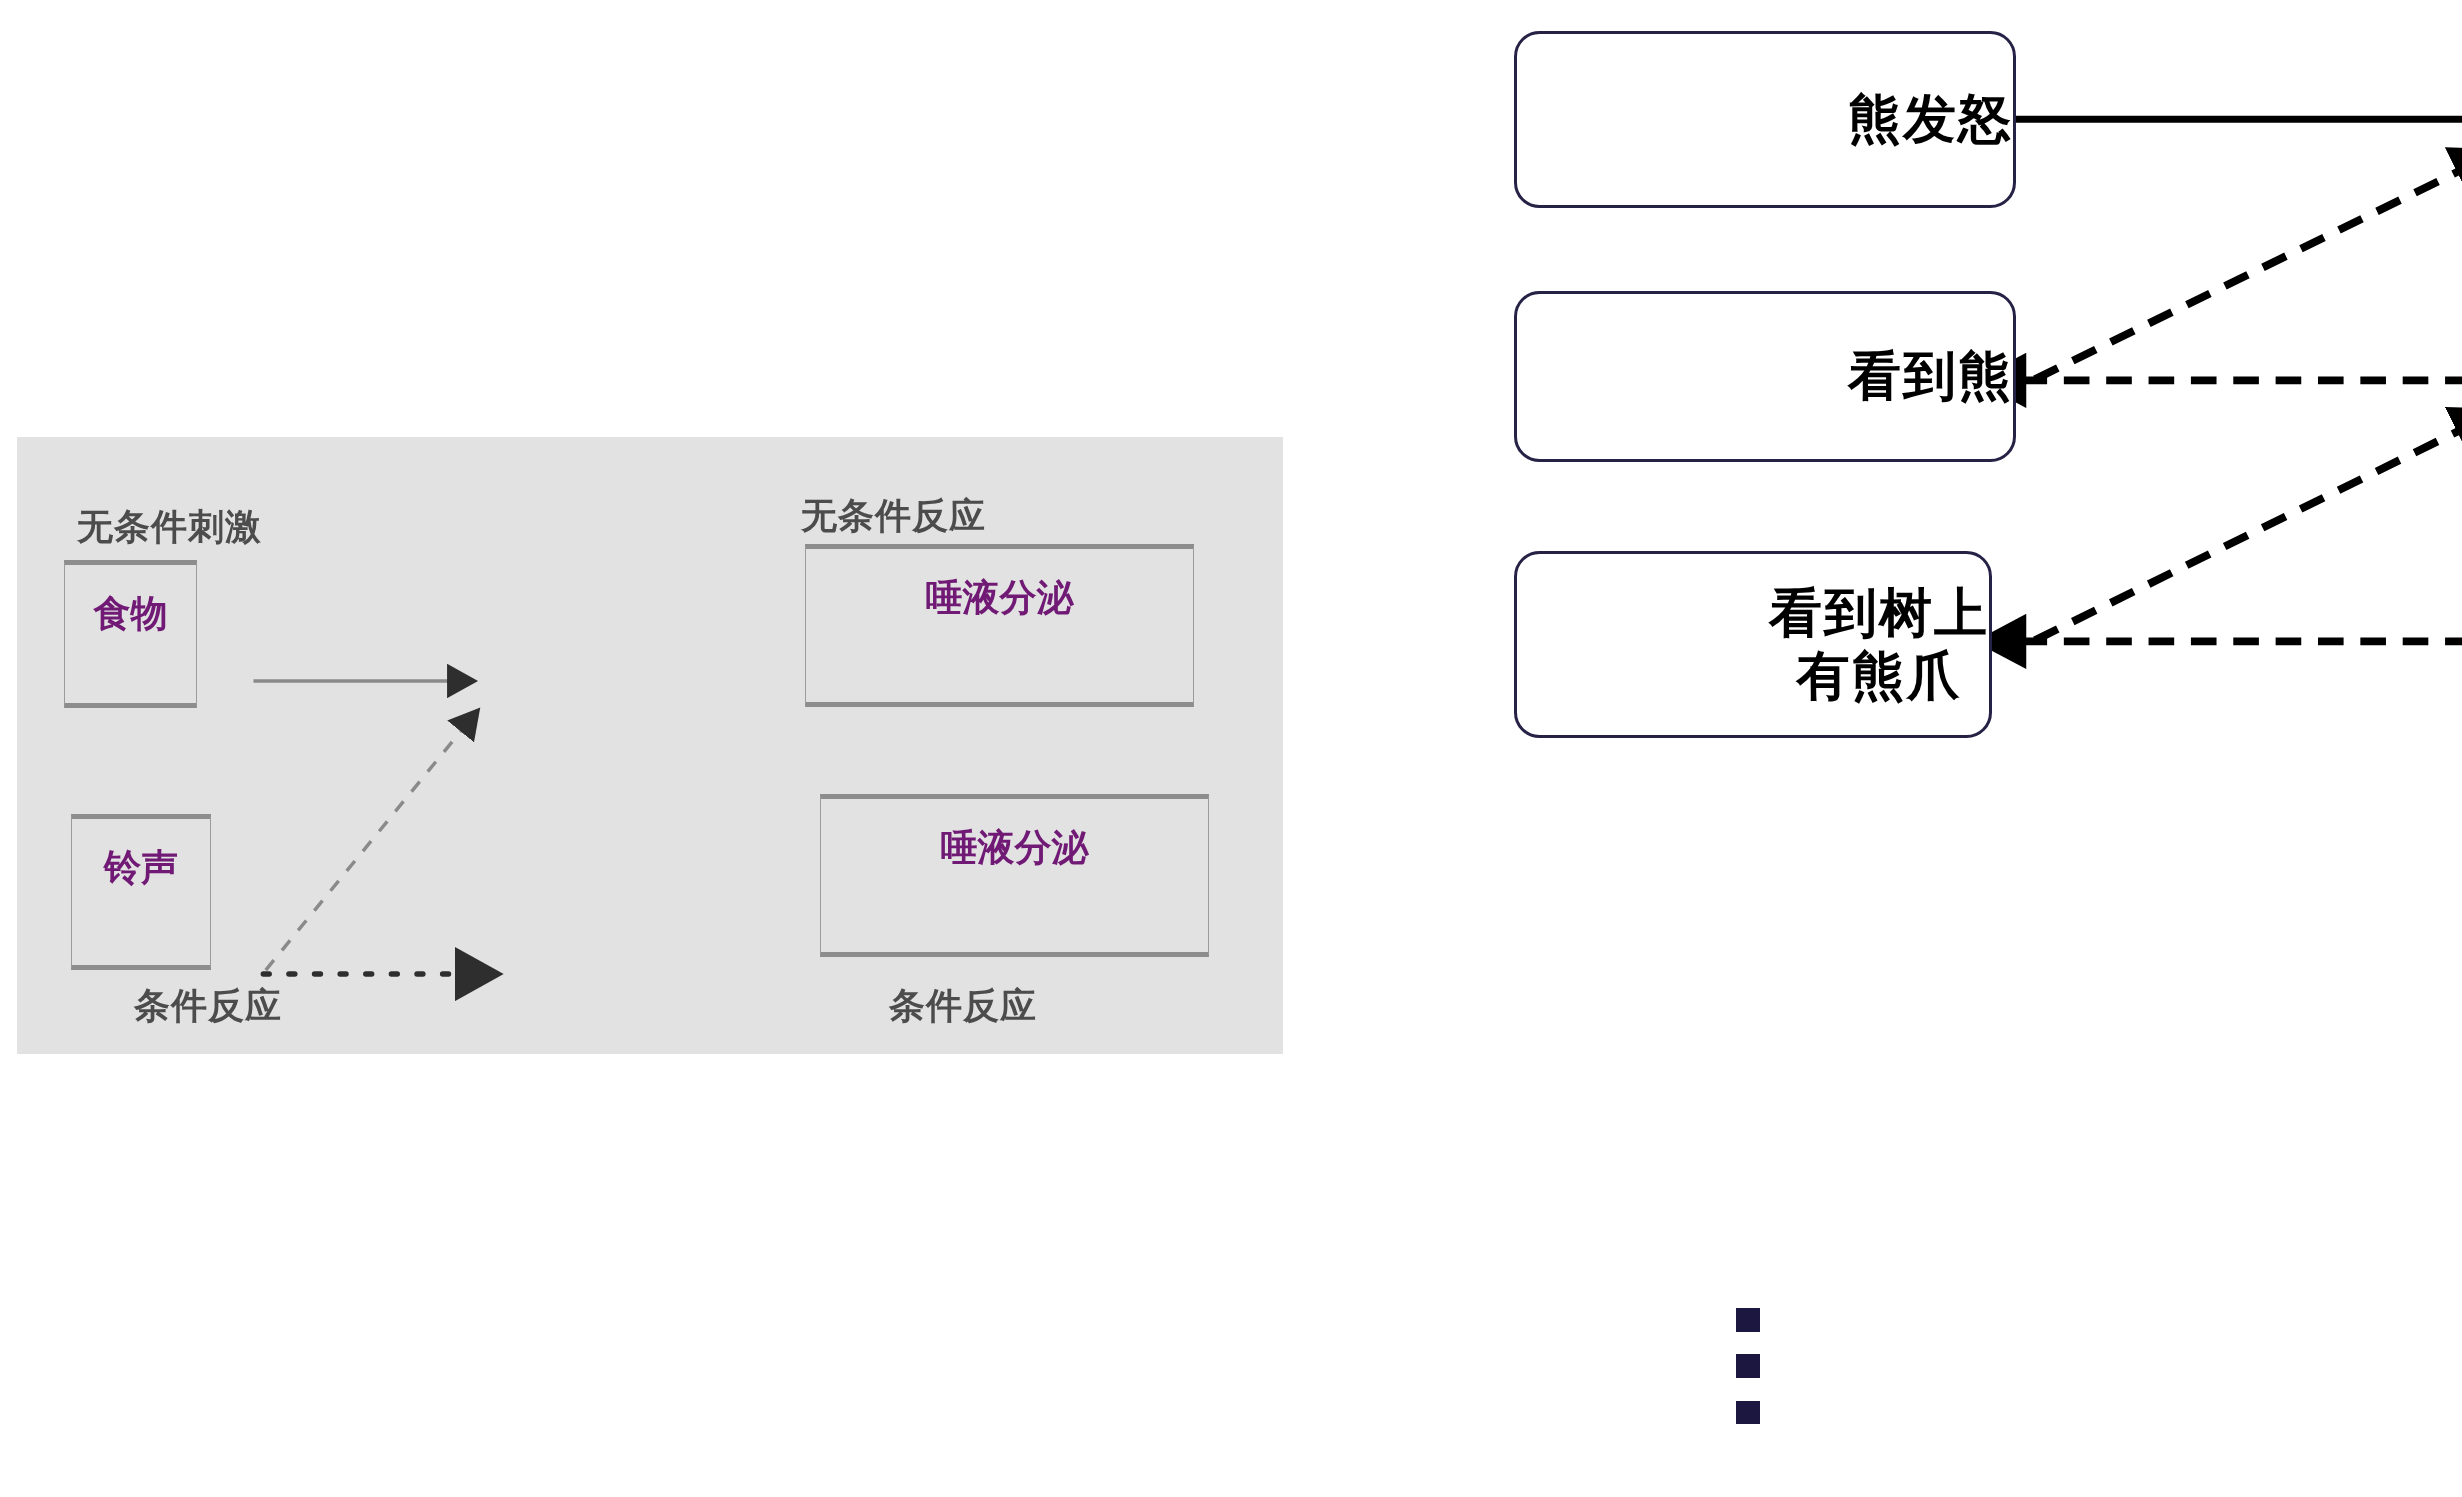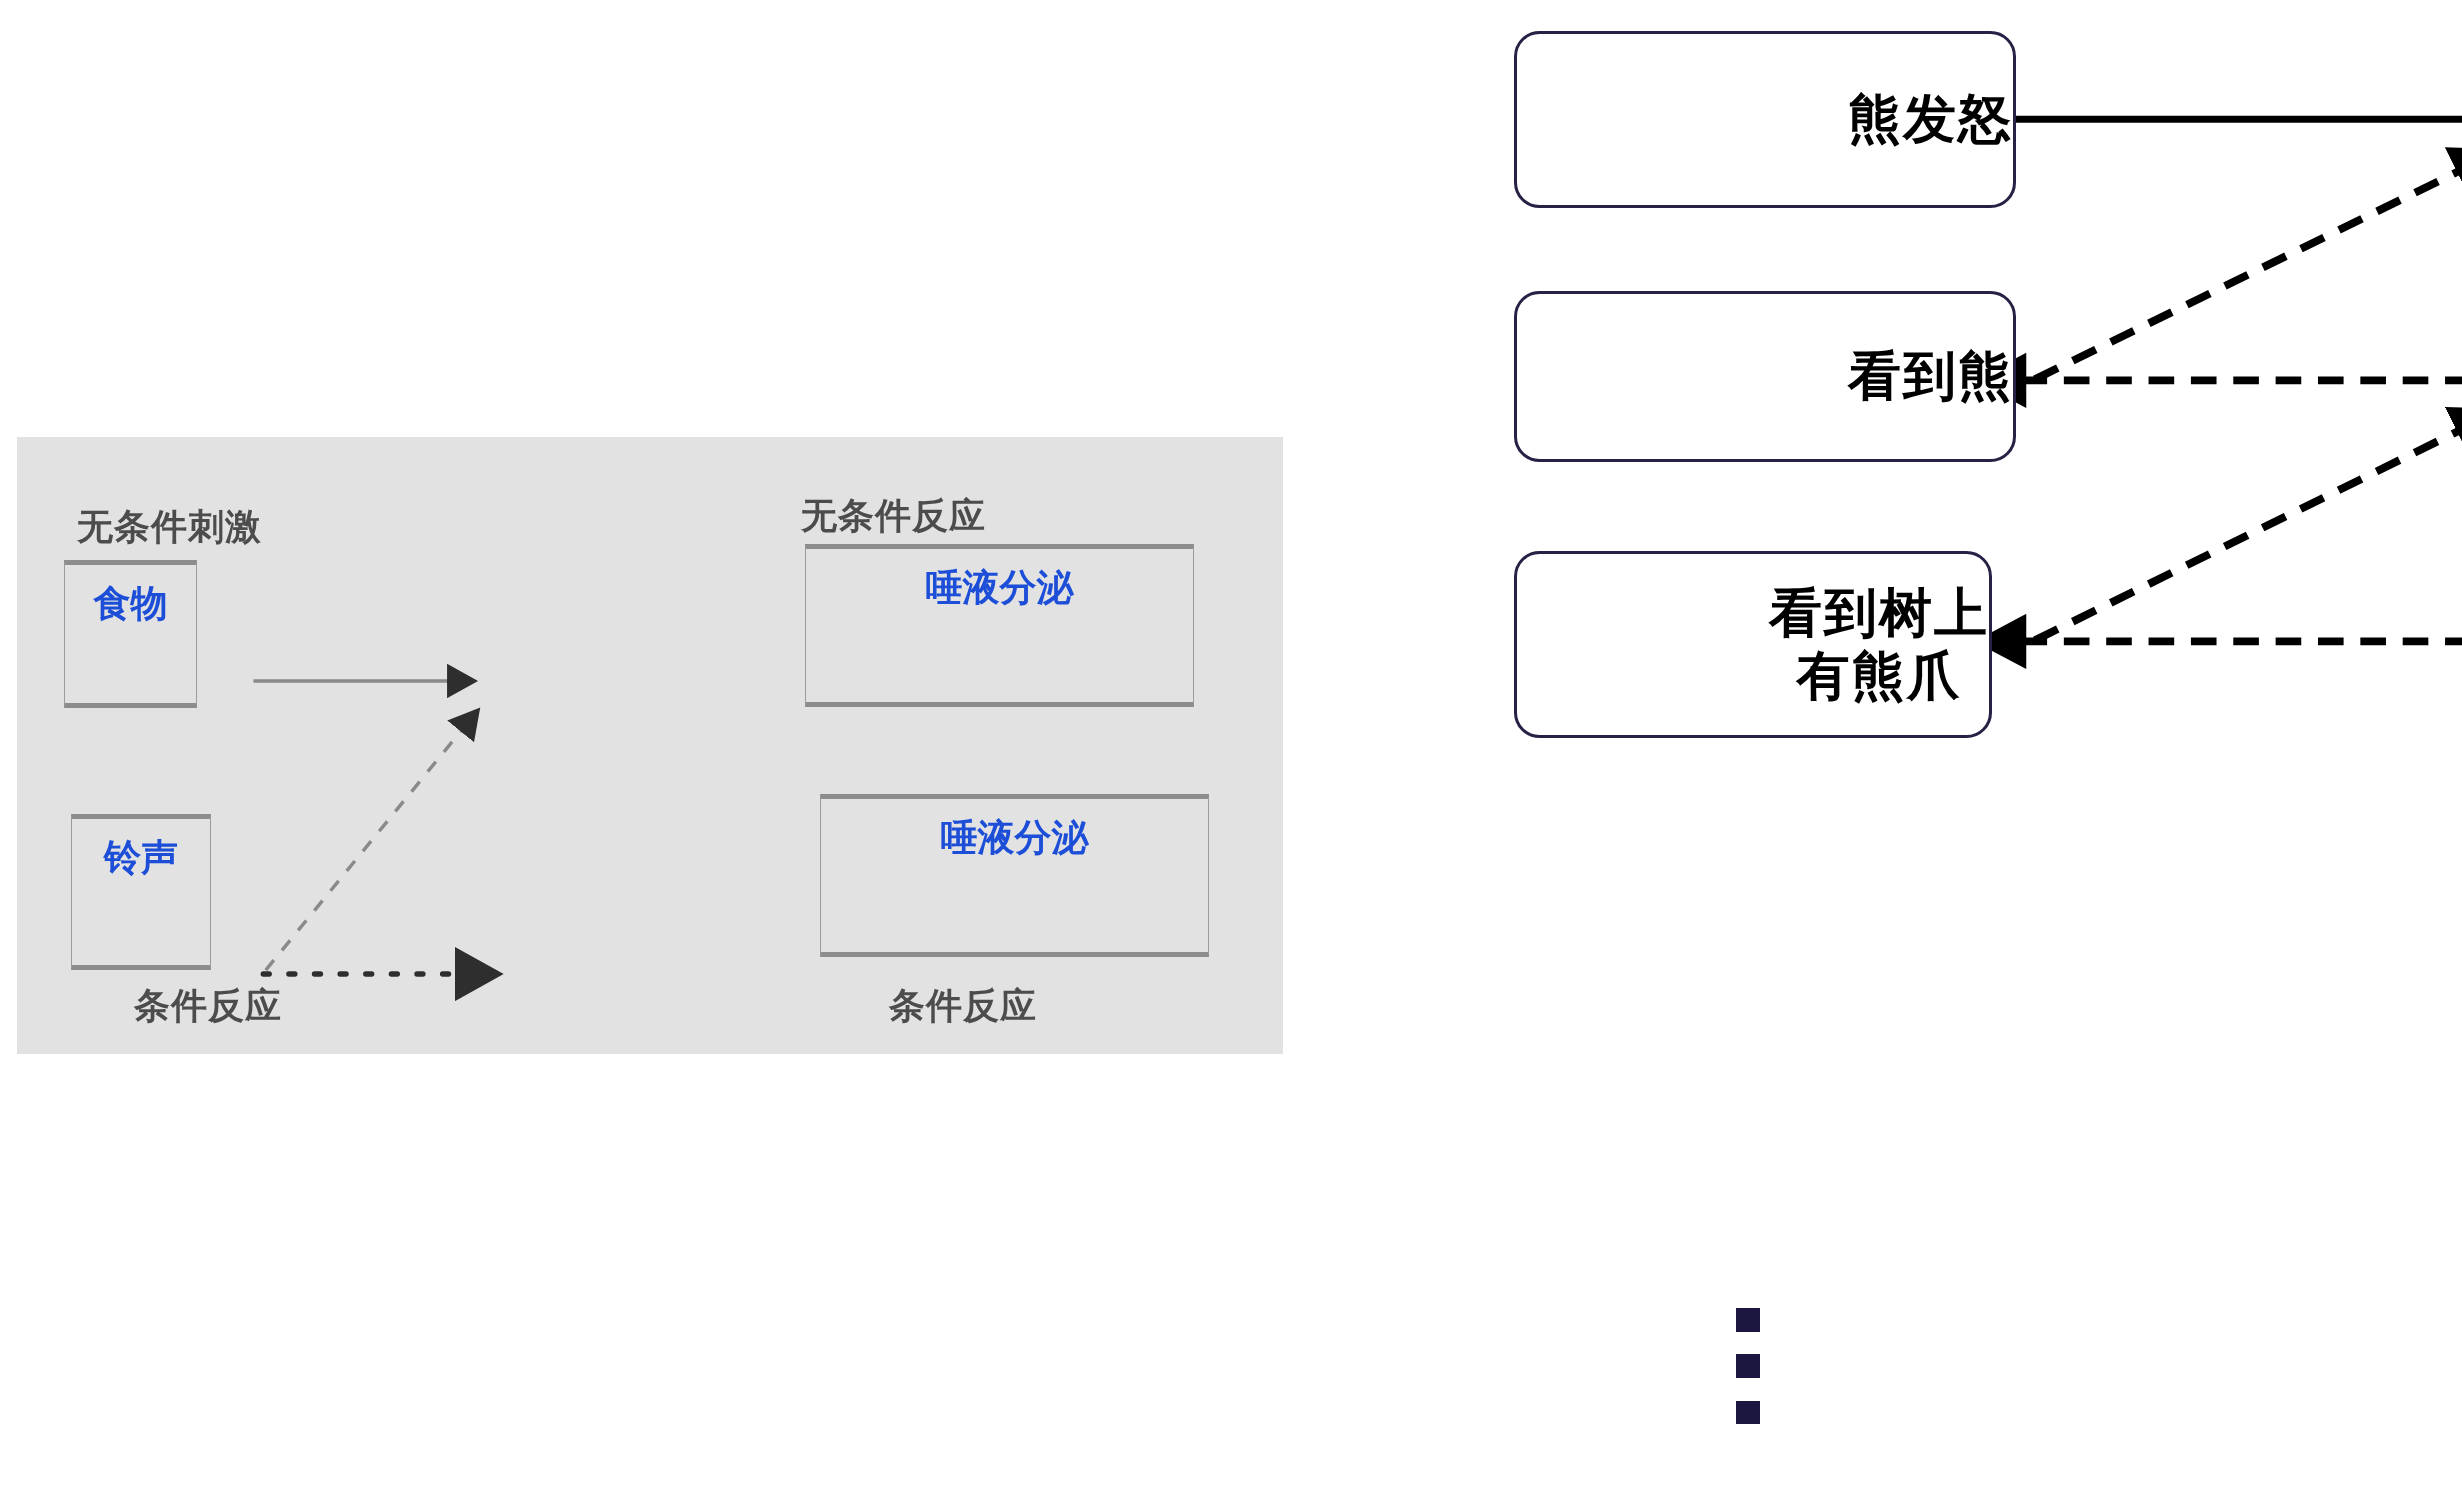--- a/index.html
+++ b/index.html
@@ -18,22 +18,22 @@
   }
   .pv-box{
     position:absolute;background:#e2e2e2;
     border:1.5px solid #9b9b9b;
     border-top:5.4px solid #8d8d8d;
     border-bottom:5.4px solid #8d8d8d;
     display:flex;align-items:flex-start;justify-content:center;
     box-sizing:border-box;
   }
   .pv-box span{
-    color:#1d4ed8;font-weight:700;font-size:37px;line-height:1;
-    padding-top:20px;white-space:nowrap;
+    color:#701a75;font-weight:700;font-size:37px;line-height:1;
+    padding-top:30px;white-space:nowrap;
     font-family:"DejaVu Sans","Liberation Sans",sans-serif;
   }
   #pv-svg{position:absolute;left:0;top:0;width:1266px;height:617px;}
 
   
   #rl-panel{position:absolute;left:1428px;top:0;width:1878px;height:1498px;}
 
   .rl-box{
     position:absolute;background:#ffffff;box-sizing:border-box;
     border-radius:25.6px;

